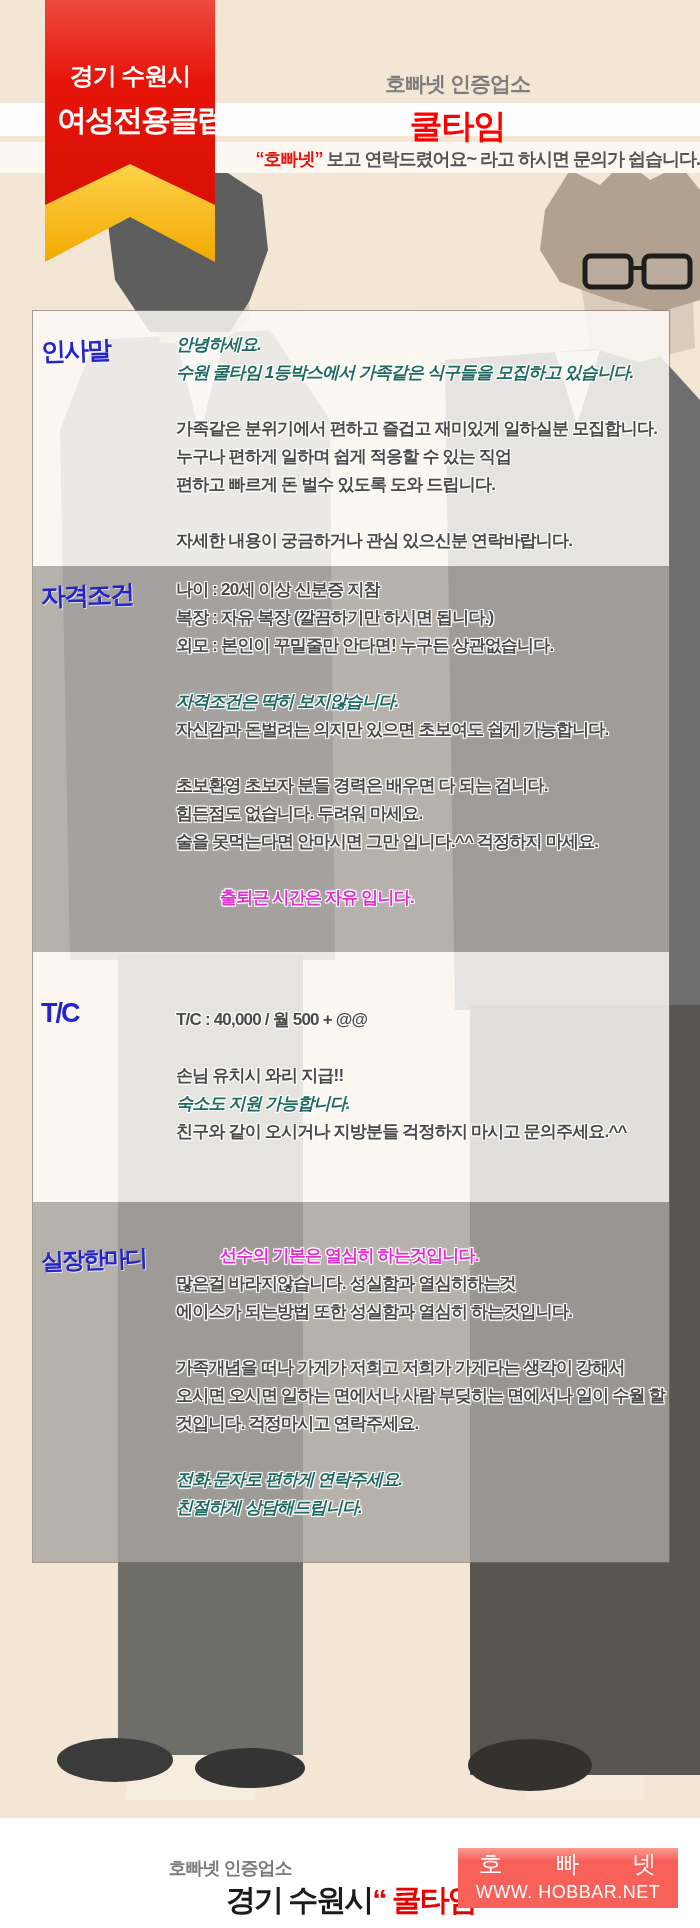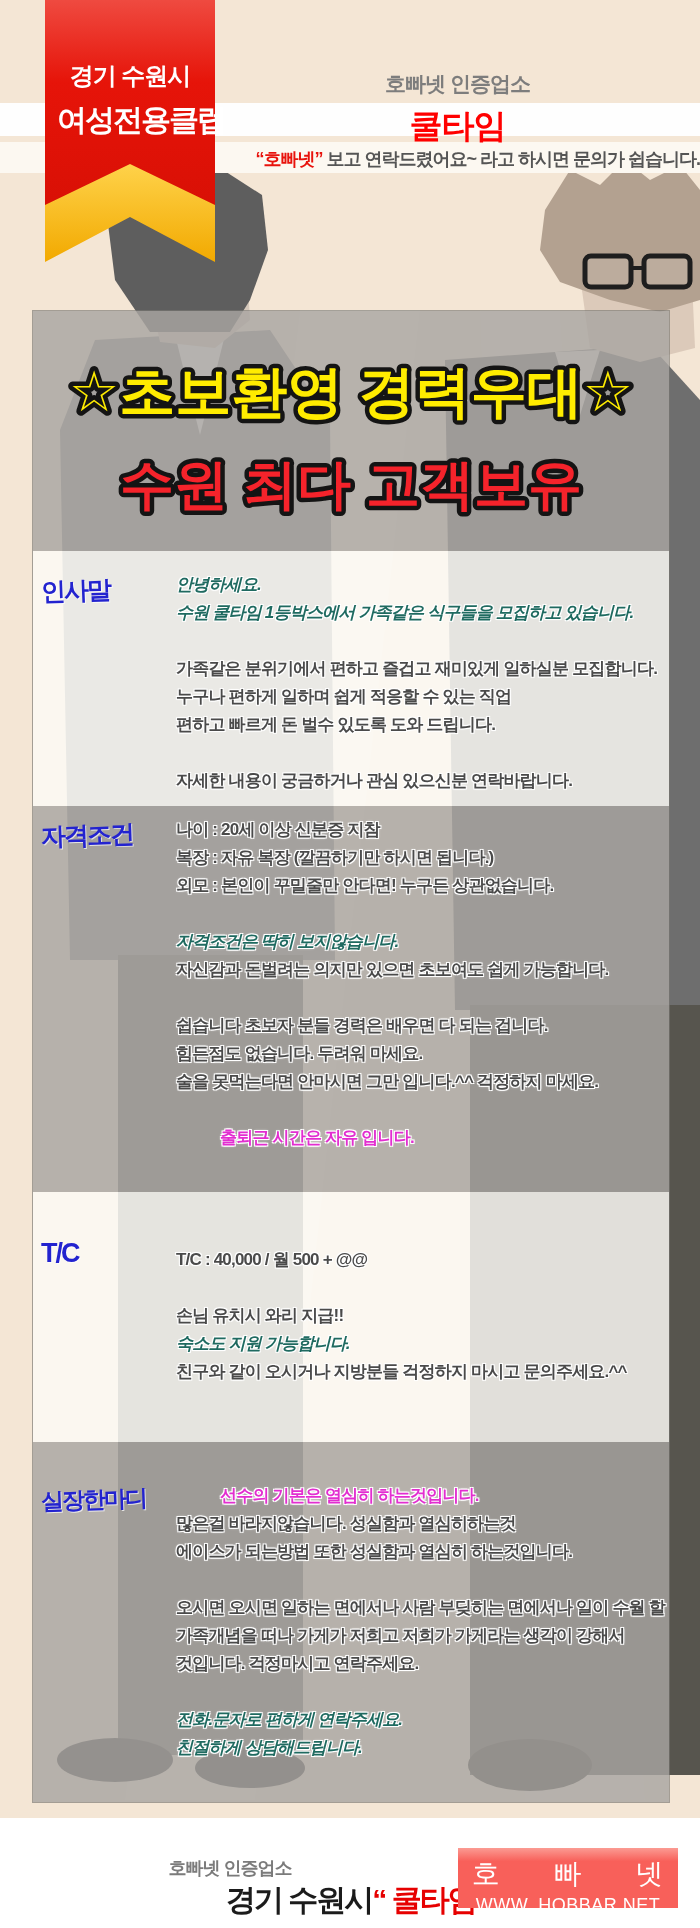--- a/index.html
+++ b/index.html
@@ -67,21 +67,21 @@
   
   .footer{position:absolute;left:0;top:1818px;width:700px;height:110px;background:#ffffff;z-index:5;}
   .footer-cert{position:absolute;left:0;top:38px;width:460px;text-align:center;
                color:#7b7b7b;font-weight:bold;font-size:18px;letter-spacing:-1px;}
   .footer-name{position:absolute;left:35px;top:62px;width:460px;
                font-size:30px;font-weight:bold;color:#1b1b1b;letter-spacing:-2px;white-space:nowrap;text-align:right;}
   .footer-name .red{color:#e60000;}
   .hobbar-box{position:absolute;left:458px;top:30px;width:220px;height:60px;
               background:linear-gradient(180deg,#fb9b93 0%,#f8605a 22%);
               color:#fff;text-align:center;}
-  .hobbar-box .l1{margin-top:7px;font-size:28px;word-spacing:44px;letter-spacing:1px;}
+  .hobbar-box .l1{font-size:24px;word-spacing:44px;letter-spacing:1px;}
   .hobbar-box .l2{font-size:18px;letter-spacing:.5px;margin-top:2px;}
 </style>
 </head>
 <body>
 
 <svg id="bg-art" width="700" height="1928" viewBox="0 0 700 1928">
 
   <polygon points="300,310 420,310 255,1800 125,1800" fill="#f8f2e7" opacity="0.55"></polygon>
   <polygon points="480,310 560,310 645,1800 525,1800" fill="#f6efe3" opacity="0.45"></polygon>
 
@@ -116,26 +116,20 @@
 <div class="ribbon-tail"></div>
 <div class="ribbon"></div>
 <div class="ribbon-line1">경기 수원시</div>
 <div class="ribbon-line2">여성전용클럽</div>
 
 <div class="cert-top">호빠넷 인증업소</div>
 <div class="shop-top">쿨타임</div>
 <div class="tagline"><span class="brand">“호빠넷”</span><span> 보고 연락드렸어요~ 라고 하시면 문의가 쉽습니다.</span></div>
 
 <div class="panel">
-  <section class="sec sec-hero tone-gray">
-    <svg class="hero-svg" width="636" height="240" viewBox="0 0 636 240">
-      <text x="318" y="100" text-anchor="middle" font-size="56" font-weight="bold" font-family="Liberation Sans, DejaVu Sans, sans-serif" stroke="#141414" stroke-width="9" stroke-linejoin="round" paint-order="stroke" fill="#ffec00">☆초보환영 경력우대☆</text>
-      <text x="318" y="192" text-anchor="middle" font-size="54" font-weight="bold" font-family="Liberation Sans, DejaVu Sans, sans-serif" stroke="#141414" stroke-width="9" stroke-linejoin="round" paint-order="stroke" fill="#f5232b">수원 최다 고객보유</text>
-    </svg>
-  </section>
   <section class="sec sec-greet tone-light">
     <div class="sec-label">인사말</div>
     <div>
         <div class="line teal">안녕하세요.</div>
         <div class="line teal">수원 쿨타임 1등박스에서 가족같은 식구들을 모집하고 있습니다.</div>
         <div class="line gray blank"></div>
         <div class="line gray">가족같은 분위기에서 편하고 즐겁고 재미있게 일하실분 모집합니다.</div>
         <div class="line gray">누구나 편하게 일하며 쉽게 적응할 수 있는 직업</div>
         <div class="line gray">편하고 빠르게 돈 벌수 있도록 도와 드립니다.</div>
         <div class="line gray blank"></div>
@@ -145,21 +139,21 @@
   <section class="sec sec-qual tone-gray">
     <div class="sec-label">자격조건</div>
     <div>
         <div class="line gray">나이 : 20세 이상 신분증 지참</div>
         <div class="line gray">복장 : 자유 복장 (깔끔하기만 하시면 됩니다.)</div>
         <div class="line gray">외모 : 본인이 꾸밀줄만 안다면! 누구든 상관없습니다.</div>
         <div class="line gray blank"></div>
         <div class="line teal">자격조건은 딱히 보지않습니다.</div>
         <div class="line gray">자신감과 돈벌려는 의지만 있으면 초보여도 쉽게 가능합니다.</div>
         <div class="line gray blank"></div>
-        <div class="line gray">쉽습니다 초보자 분들 경력은 배우면 다 되는 겁니다.</div>
+        <div class="line gray">초보환영 초보자 분들 경력은 배우면 다 되는 겁니다.</div>
         <div class="line gray">힘든점도 없습니다. 두려워 마세요.</div>
         <div class="line gray">술을 못먹는다면 안마시면 그만 입니다.^^ 걱정하지 마세요.</div>
         <div class="line gray blank"></div>
         <div class="line magenta">출퇴근 시간은 자유 입니다.</div>
       </div>
   </section>
   <section class="sec sec-tc tone-light">
     <div class="sec-label">T/C</div>
     <div>
         <div class="line gray">T/C : 40,000 / 월 500 + @@</div>
@@ -169,22 +163,22 @@
         <div class="line gray">친구와 같이 오시거나 지방분들 걱정하지 마시고 문의주세요.^^</div>
       </div>
   </section>
   <section class="sec sec-word tone-gray">
     <div class="sec-label">실장한마디</div>
     <div>
         <div class="line magenta">선수의 기본은 열심히 하는것입니다.</div>
         <div class="line gray">많은걸 바라지않습니다. 성실함과 열심히하는것</div>
         <div class="line gray">에이스가 되는방법 또한 성실함과 열심히 하는것입니다.</div>
         <div class="line gray blank"></div>
+        <div class="line gray">가족개념을 떠나 가게가 저희고 저희가 가게라는 생각이 강해서</div>
         <div class="line gray">오시면 오시면 일하는 면에서나 사람 부딪히는 면에서나 일이 수월 할</div>
-        <div class="line gray">가족개념을 떠나 가게가 저희고 저희가 가게라는 생각이 강해서</div>
         <div class="line gray">것입니다. 걱정마시고 연락주세요.</div>
         <div class="line gray blank"></div>
         <div class="line teal">전화.문자로 편하게 연락주세요.</div>
         <div class="line teal">친절하게 상담해드립니다.</div>
       </div>
   </section>
 </div>
 
 <div class="footer">
   <div class="footer-cert">호빠넷 인증업소</div>

